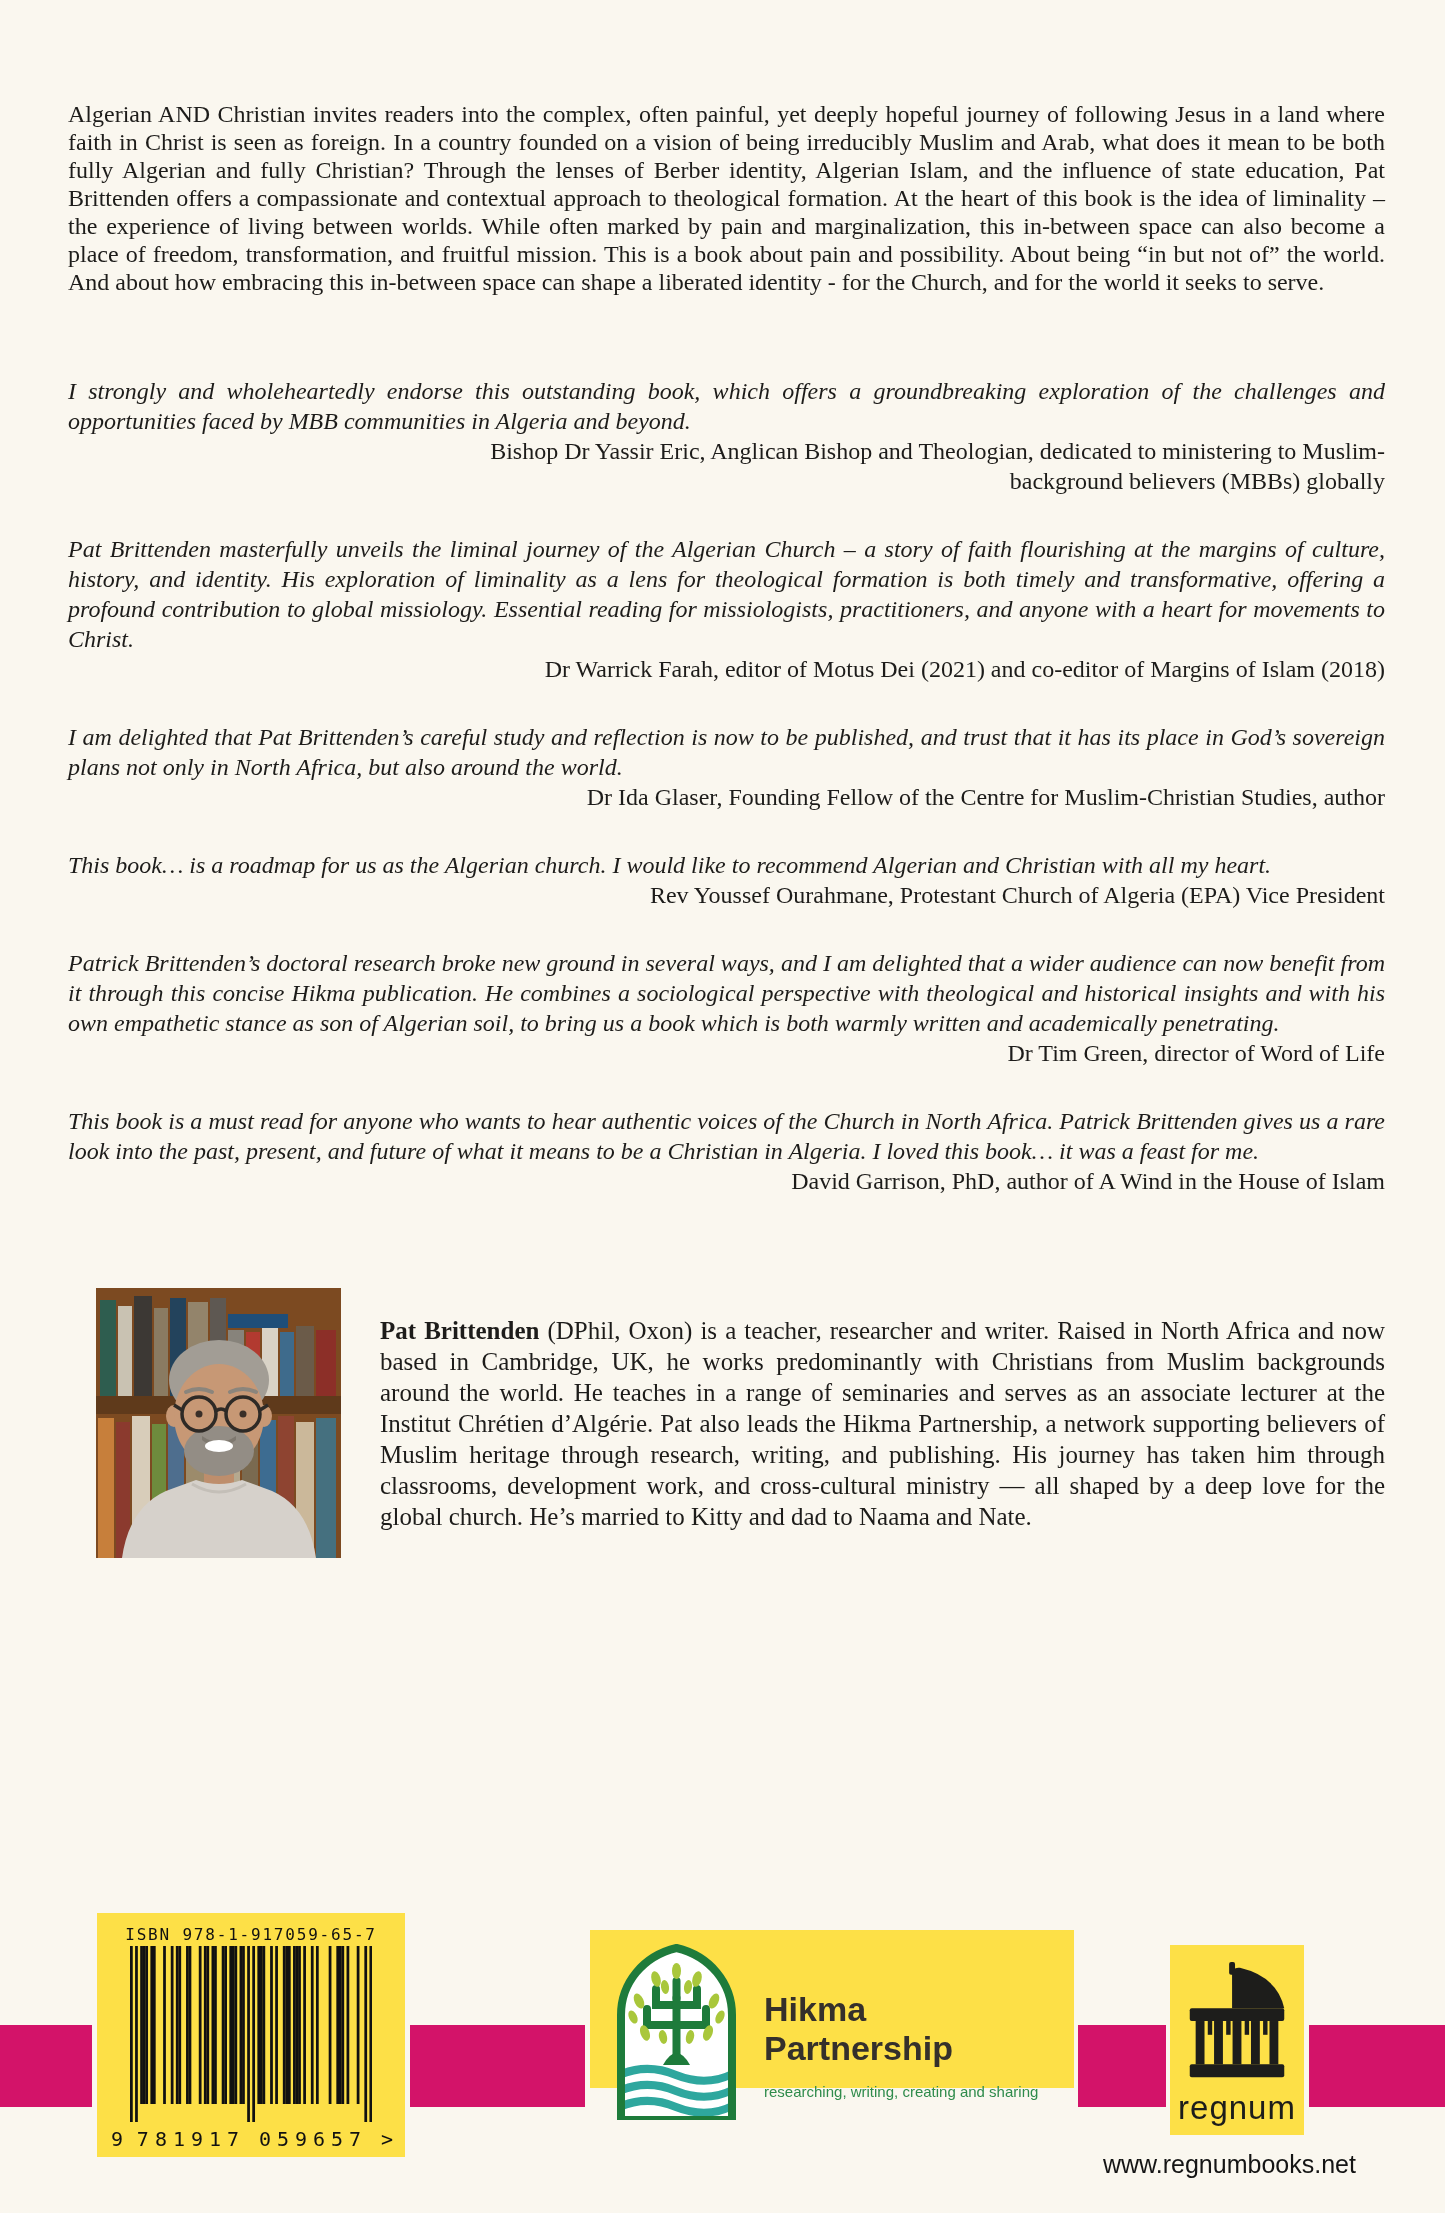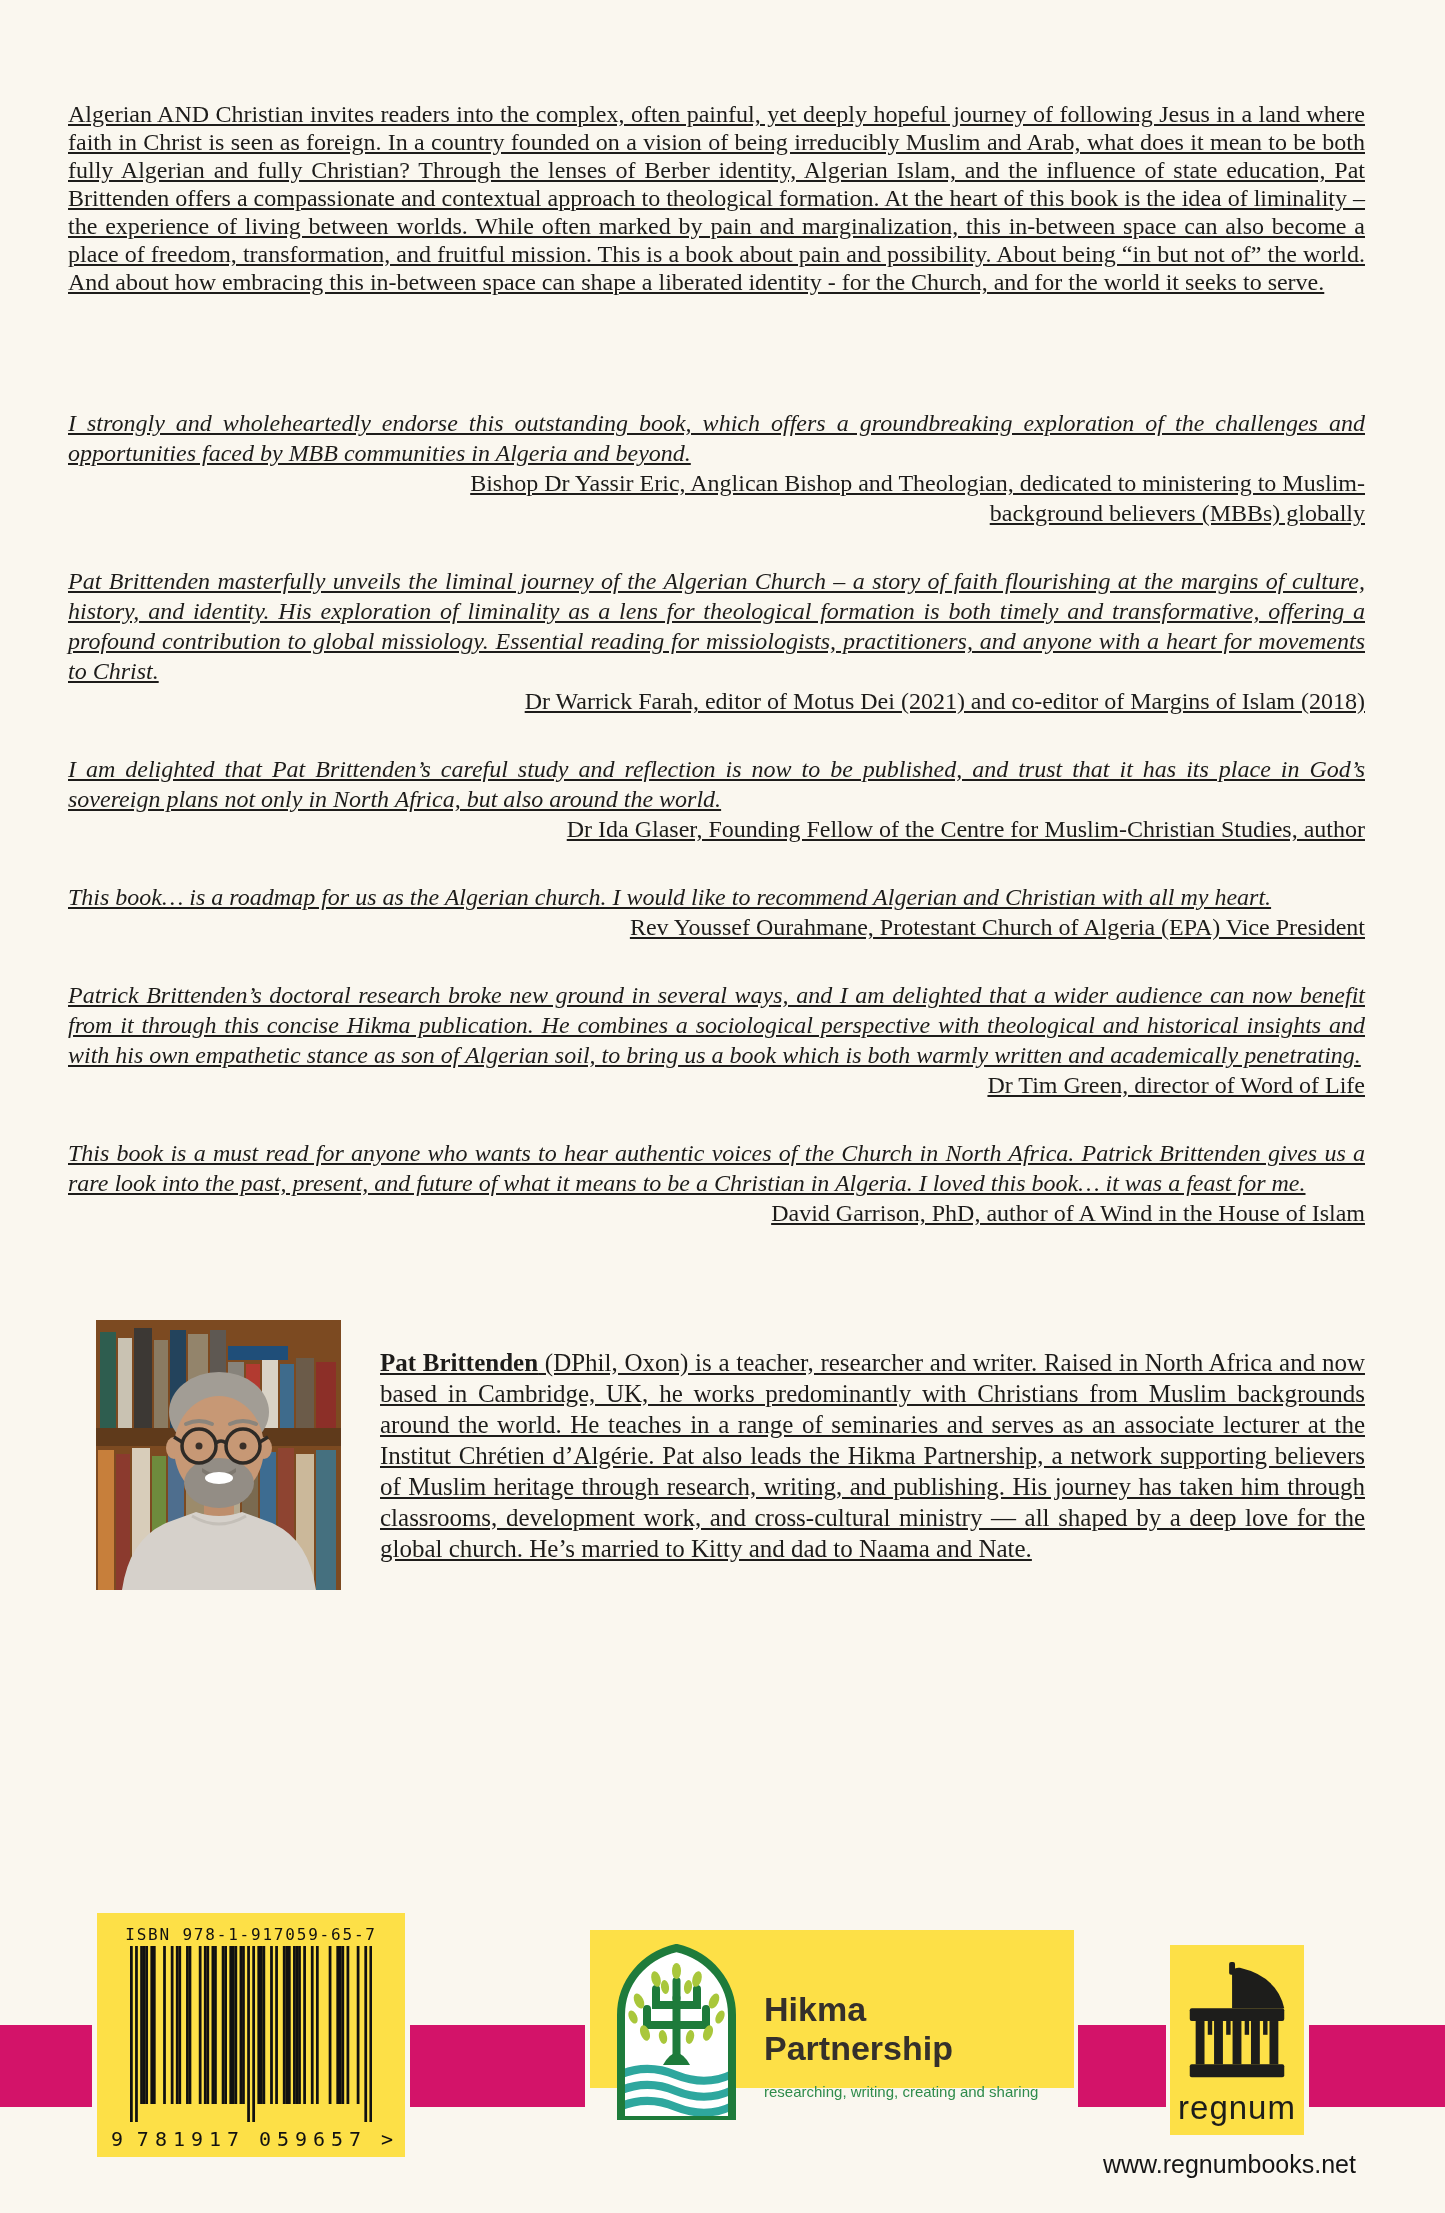--- a/index.html
+++ b/index.html
@@ -1,20 +1,20 @@
 <!DOCTYPE html>
 <html><head>
 <meta charset="utf-8">
 <style>
   html,body{margin:0;padding:0;background:#FAF7EF;}
   .page{position:relative;width:1445px;height:2213px;background:#FAF7EF;overflow:hidden;
         font-family:"Liberation Serif",serif;color:#1D1C1A;}
-  .content{padding:100px 80px 0 68px;text-decoration:underline;}
+  .content{padding:100px 60px 0 68px;}
   .description{font-size:24px;line-height:28px;text-align:justify;margin:0;}
-  .endorsements{margin-top:112px;}
+  .endorsements{margin-top:80px;}
   .endorsement{margin-bottom:38px;}
   .quote{font-style:italic;font-size:24px;line-height:30px;text-align:justify;margin:0;}
   .attribution{font-size:24px;line-height:30px;text-align:right;}
   .author{display:flex;margin-top:92px;align-items:center;}
   .photo-wrap{flex:none;width:245px;height:270px;margin-left:28px;}
   .bio{flex:1;margin-left:39px;font-size:25px;line-height:31px;text-align:justify;}
   .bio .bold{font-weight:bold;}
 
   
   .pink{position:absolute;top:2025px;height:82px;background:#D31369;}

